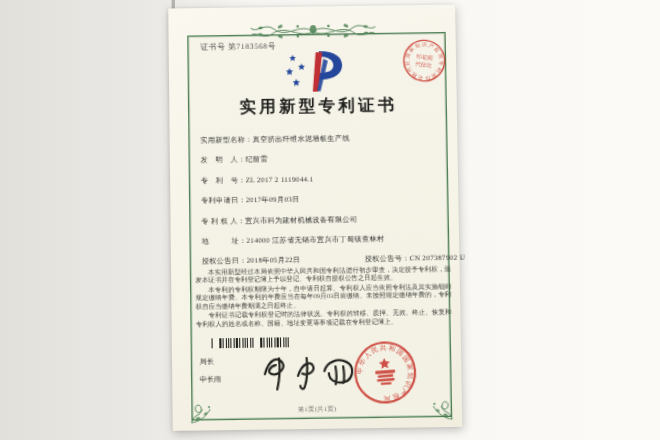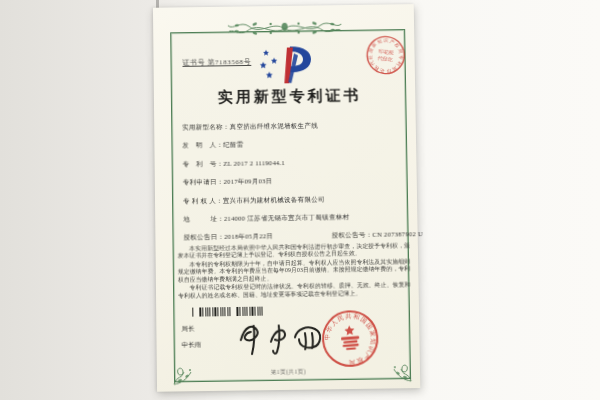--- a/index.html
+++ b/index.html
@@ -14,21 +14,21 @@
     box-shadow:1px 3px 8px rgba(60,60,55,.28), -1px 0 3px rgba(60,60,55,.12);
     transform:perspective(700px) rotateX(1deg) rotate(-0.8deg);
     transform-origin:50% 50%;
   }
   .frame{
     position:absolute;left:17px;top:25px;right:9px;bottom:9px;
     border:1.6px solid #4e7e55;
     box-shadow:inset 0 0 0 1px rgba(120,160,125,.45);
     background:linear-gradient(175deg,#f6f4e9 0%,#f3f1e3 100%);
   }
-  .certno{position:absolute;left:29px;top:51px;font-size:7px;letter-spacing:.6px;color:#4a4a48;white-space:nowrap;text-decoration:underline;}
+  .certno{position:absolute;left:29px;top:31px;font-size:7px;letter-spacing:.6px;color:#4a4a48;white-space:nowrap;}
   .logo{position:absolute;left:104px;top:38px;width:60px;height:42px;}
   .stamp-small{position:absolute;left:213px;top:31px;width:40px;height:40px;transform:rotate(8deg);opacity:.92;}
   .title{
     position:absolute;left:20px;right:10px;top:82px;text-align:center;
     font-size:15px;font-weight:bold;letter-spacing:3px;color:#20201e;white-space:nowrap;
   }
   .fields{position:absolute;left:28px;top:117px;right:16px;}
   .frow{position:relative;height:18.4px;font-size:6.5px;color:#383835;letter-spacing:.3px;white-space:nowrap;}
   .frow .lab{color:#383835;}
   .frow .val{color:#303030;}

